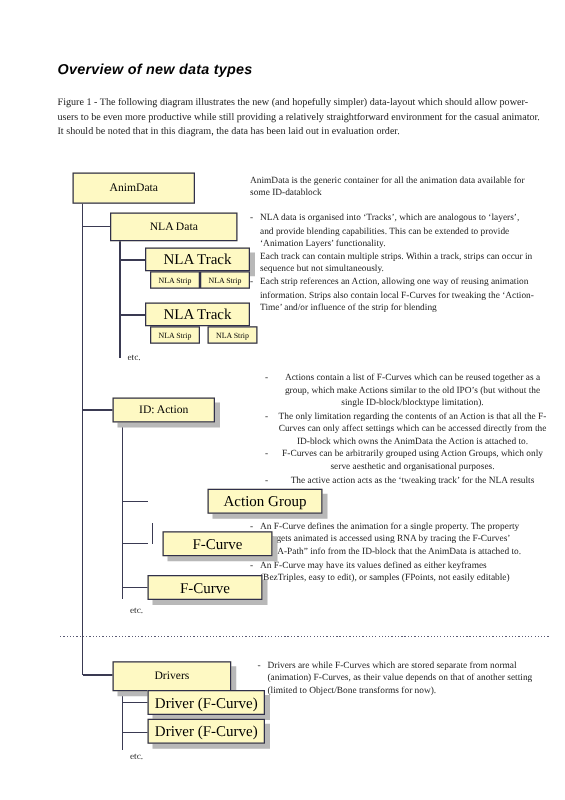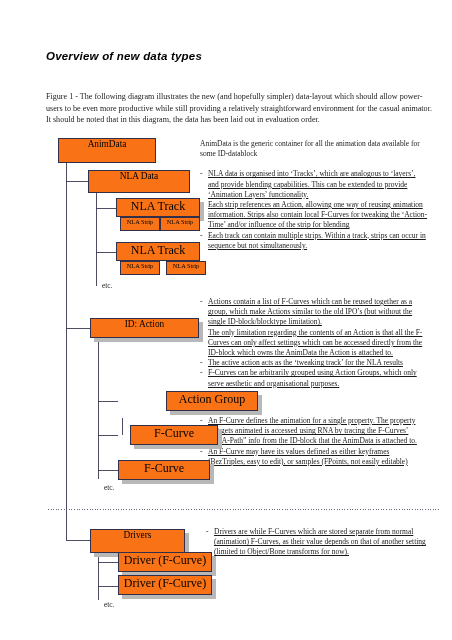--- a/index.html
+++ b/index.html
@@ -26,21 +26,21 @@
     font-weight: bold;
     font-size: 11.5px;
     letter-spacing: 0.2px;
     color: #000000;
     white-space: nowrap;
     text-align: center;
   }
   #intro-paragraph {
     position: absolute;
     left: 46px;
-    top: 91px;
+    top: 76px;
     width: 392px;
     font-size: 8.1px;
     line-height: 11.6px;
     text-align: left;
     color: #1a1a1a;
     font-family: Liberation Serif, serif;
   }
 
   
   #diagram {
@@ -53,25 +53,26 @@
   #connector-layer {
     position: absolute;
     left: 0; top: 0;
     width: 452px; height: 640px;
     pointer-events: none;
   }
 
   .node {
     position: absolute;
     box-sizing: border-box;
-    background: #f97316;
+    background: #fef9c3;
     border: 1px solid #30304a;
     text-align: center;
     color: #000000;
     display: flex;
+    align-items: center;
     justify-content: center;
     z-index: 3;
   }
   .node.shadowed {
     box-shadow: 4px 4px 0 0 #b8b8b8;
   }
   .node .node-label { display: block; width: 100%; }
 
   .lvl1 { font-size: 9.3px; }
   .lvl2 { font-size: 9.3px; }
@@ -96,21 +97,20 @@
   .note p { margin: 0; }
   .note ul {
     list-style: none;
     margin: 0;
     padding: 0;
   }
   .note ul li {
     position: relative;
     padding-left: 8px;
     margin: 0 0 0 0;
-    text-decoration: underline;
   }
   .note ul li::before {
     content: "-";
     position: absolute;
     left: 0;
     top: 0;
   }
 </style>
 </head>
 <body>
@@ -173,21 +173,21 @@
   </div>
   <div class="node strip" style="left:120px; top:261px; width:40px; height:14px;">
     <span class="node-label">NLA Strip</span>
   </div>
   <div class="node strip" style="left:166px; top:261px; width:40px; height:14px;">
     <span class="node-label">NLA Strip</span>
   </div>
 
   <div class="etc" style="left:102px; top:281px;">etc.</div>
 
-  <div class="node lvl2 shadowed" style="left:90px; top:318px; width:109px; height:20px;">
+  <div class="node lvl2 shadowed" style="left:90px; top:318px; width:82px; height:20px;">
     <span class="node-label">ID: Action</span>
   </div>
 
   <div class="node lvl3 shadowed" style="left:118px; top:391px; width:92px; height:20px;margin-left:48px;">
     <span class="node-label">Action Group</span>
   </div>
 
   <div class="node lvl3 shadowed" style="left:130px; top:425px; width:88px; height:20px;">
     <span class="node-label">F-Curve</span>
   </div>
@@ -209,31 +209,31 @@
     <span class="node-label">Driver (F-Curve)</span>
   </div>
 
   <div class="etc" style="left:104px; top:600px;">etc.</div>
 </div>
 
 <div class="note" style="left:200px; top:139px;">
   <p>AnimData is the generic container for all the animation data available for some ID-datablock</p>
   <ul style="margin-top:10px;">
     <li>NLA data is organised into ‘Tracks’, which are analogous to ‘layers’, and provide blending capabilities. This can be extended to provide ‘Animation Layers’ functionality.</li>
+    <li>Each track can contain multiple strips. Within a track, strips can occur in sequence but not simultaneously.</li>
     <li>Each strip references an Action, allowing one way of reusing animation information. Strips also contain local F-Curves for tweaking the ‘Action-Time’ and/or influence of the strip for blending</li>
-    <li>Each track can contain multiple strips. Within a track, strips can occur in sequence but not simultaneously.</li>
-  </ul>
-</div>
-
-<div class="note" style="left:200px; top:297px;">
+  </ul>
+</div>
+
+<div class="note" style="left:212px; top:297px;text-align:center;">
   <ul>
     <li>Actions contain a list of F-Curves which can be reused together as a group, which make Actions similar to the old IPO’s (but without the single ID-block/blocktype limitation).</li>
     <li>The only limitation regarding the contents of an Action is that all the F-Curves can only affect settings which can be accessed directly from the ID-block which owns the AnimData the Action is attached to.</li>
+    <li>F-Curves can be arbitrarily grouped using Action Groups, which only serve aesthetic and organisational purposes.</li>
     <li>The active action acts as the ‘tweaking track’ for the NLA results</li>
-    <li>F-Curves can be arbitrarily grouped using Action Groups, which only serve aesthetic and organisational purposes.</li>
   </ul>
 </div>
 
 <div class="note" style="left:200px; top:416px;">
   <ul>
     <li>An F-Curve defines the animation for a single property. The property that gets animated is accessed using RNA by tracing the F-Curves’ “RNA-Path” info from the ID-block that the AnimData is attached to.</li>
     <li>An F-Curve may have its values defined as either keyframes (BezTriples, easy to edit), or samples (FPoints, not easily editable)</li>
   </ul>
 </div>
 

